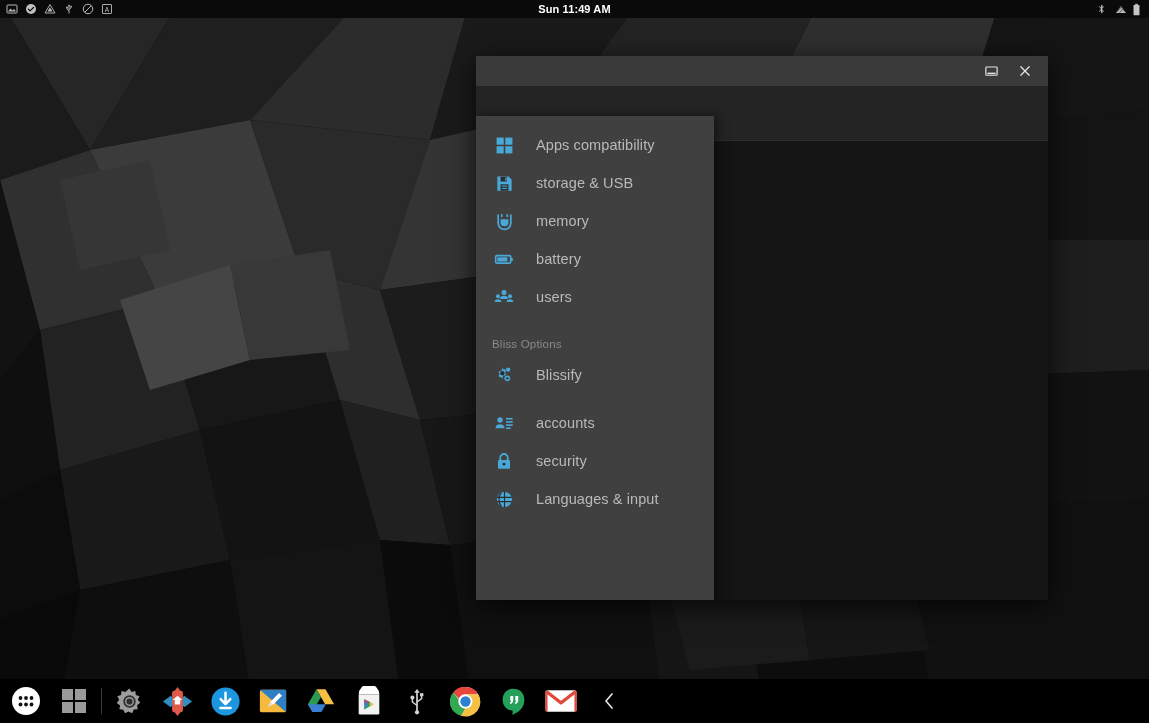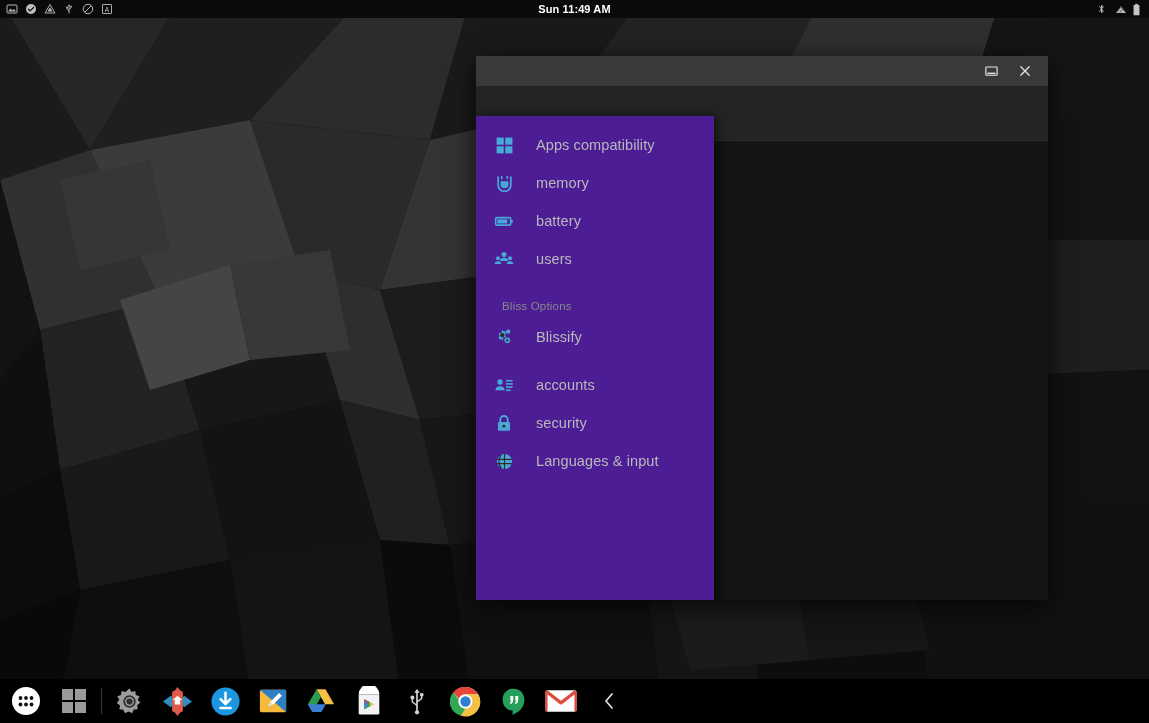--- a/index.html
+++ b/index.html
@@ -79,41 +79,41 @@
   #app-toolbar-line{
     position:absolute;left:0;top:54px;width:100%;height:1px;background:#2e2e2e;
   }
   #window-content{
     position:absolute;left:0;top:55px;width:100%;height:459px;background:#141414;
   }
 
   
   #nav-drawer{
     position:absolute;left:0;top:30px;width:238px;height:514px;
-    background:#4c1d95;
+    background:#404040;
     overflow:hidden;
     box-shadow:3px 0 10px rgba(0,0,0,.55);
     z-index:5;
   }
   .nav-item{
     height:38px;display:flex;align-items:center;
     padding-left:14px;box-sizing:border-box;cursor:default;
   }
   .nav-icon{
     width:28px;min-width:28px;height:24px;
     display:flex;align-items:center;justify-content:center;
     margin-right:18px;
   }
   .nav-icon svg{display:block;}
   .nav-label{
     color:#b9b9b9;font-size:14.5px;letter-spacing:.1px;white-space:nowrap;
   }
   .nav-header{
     color:#8a8a8a;font-size:11.5px;
-    padding-left:26px;
+    padding-left:16px;
     height:30px;display:flex;align-items:flex-end;padding-bottom:6px;
     box-sizing:border-box;
     letter-spacing:.2px;
   }
   .nav-gap{height:10px;}
 
   
   #taskbar{
     position:absolute;left:0;bottom:0;width:1149px;height:44px;
     background:#000000;
@@ -284,20 +284,33 @@
           <svg width="19" height="19" viewBox="0 0 24 24">
               <rect x="2" y="2" width="9" height="9" fill="#4aa8d8"></rect>
               <rect x="13" y="2" width="9" height="9" fill="#4aa8d8"></rect>
               <rect x="2" y="13" width="9" height="9" fill="#4aa8d8"></rect>
               <rect x="13" y="13" width="9" height="9" fill="#4aa8d8"></rect>
             </svg>
         </span>
         <span class="nav-label">Apps compatibility</span>
       </div>
 
+      <div class="nav-item">
+        <span class="nav-icon">
+          <svg width="19" height="19" viewBox="0 0 24 24">
+              <path d="M3 3h14l4 4v14H3z" fill="#4aa8d8"></path>
+              <rect x="7" y="3.5" width="8" height="6" fill="#2b2b2b"></rect>
+              <rect x="13" y="4.5" width="1.6" height="4" fill="#4aa8d8"></rect>
+              <rect x="7" y="13" width="10" height="8" fill="#2b2b2b"></rect>
+              <rect x="8.5" y="14.5" width="7" height="1.4" fill="#4aa8d8"></rect>
+              <rect x="8.5" y="17.5" width="7" height="1.4" fill="#4aa8d8"></rect>
+            </svg>
+        </span>
+        <span class="nav-label">storage &amp; USB</span>
+      </div>
 
       <div class="nav-item">
         <span class="nav-icon">
           <svg width="19" height="19" viewBox="0 0 24 24">
               <path d="M4 3v11a8 8 0 0 0 16 0V3" fill="none" stroke="#4aa8d8" stroke-width="2.2"></path>
               <path d="M7 9h10v4a5 5 0 0 1-10 0z" fill="#4aa8d8"></path>
               <rect x="7.5" y="2.5" width="2" height="4" fill="#4aa8d8"></rect>
               <rect x="14.5" y="2.5" width="2" height="4" fill="#4aa8d8"></rect>
             </svg>
         </span>

